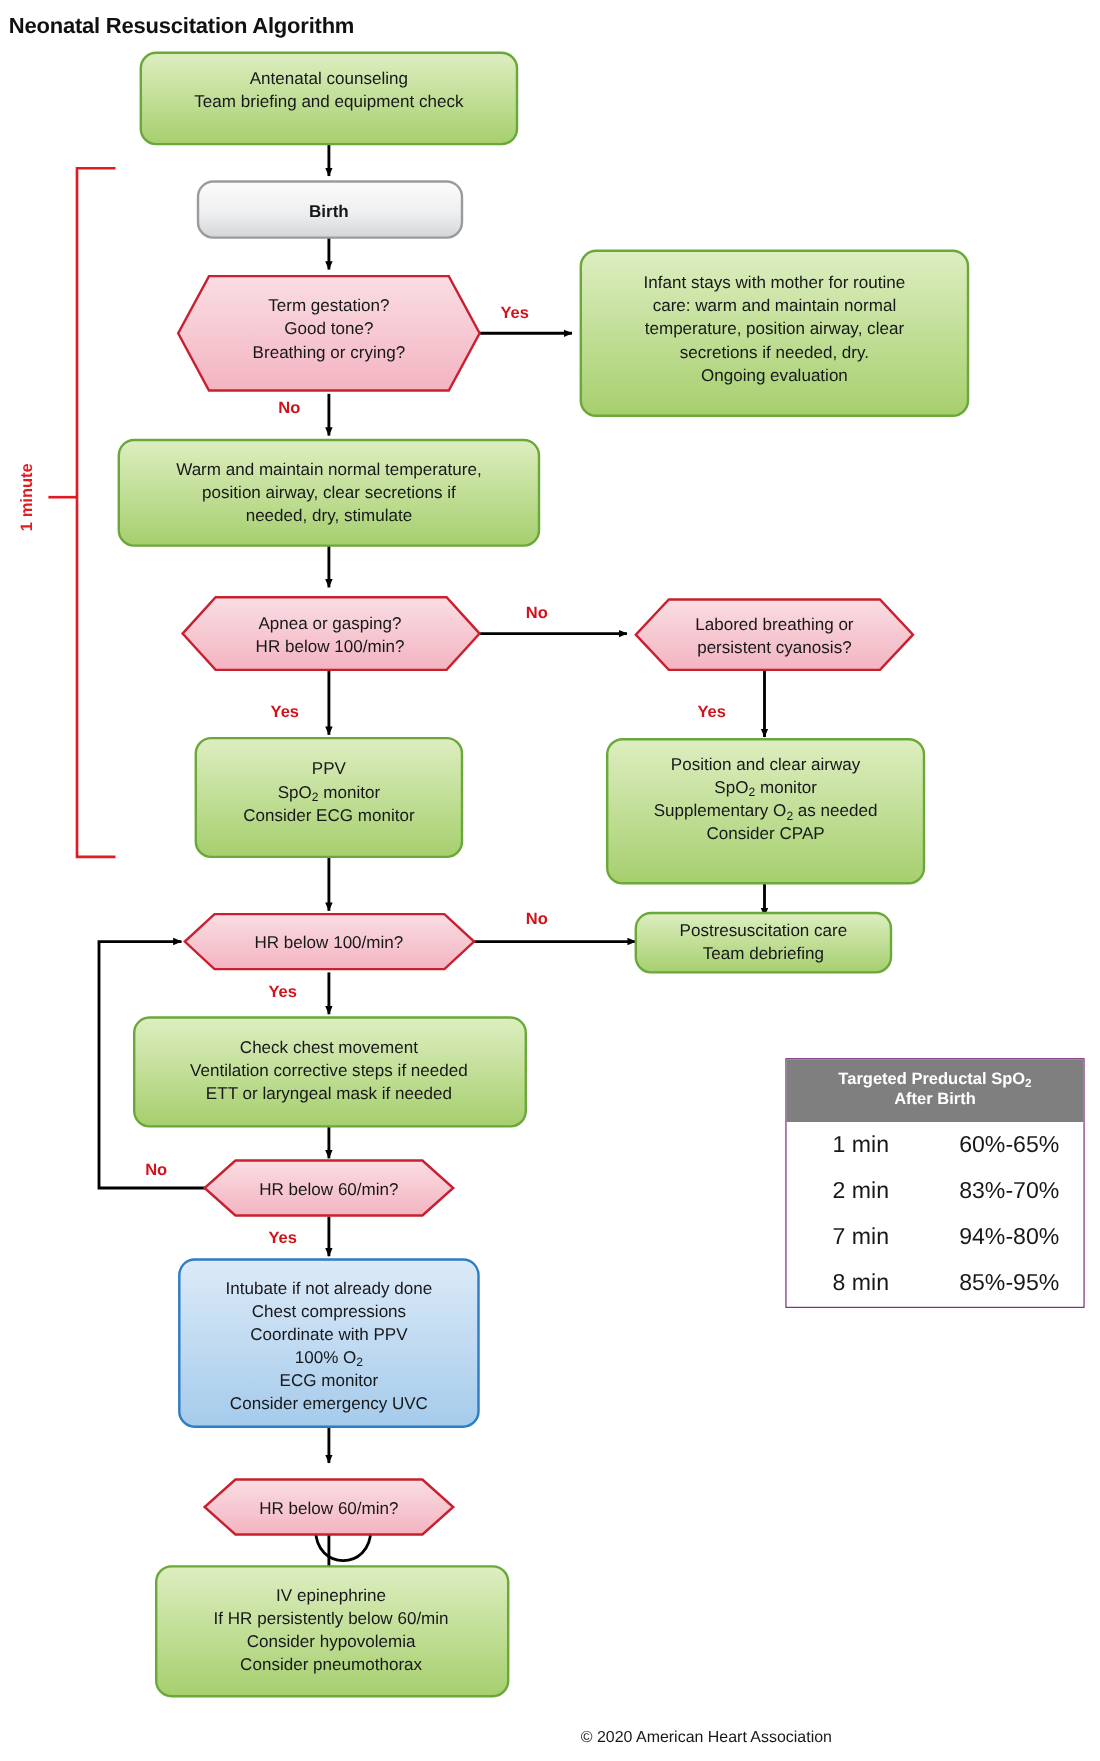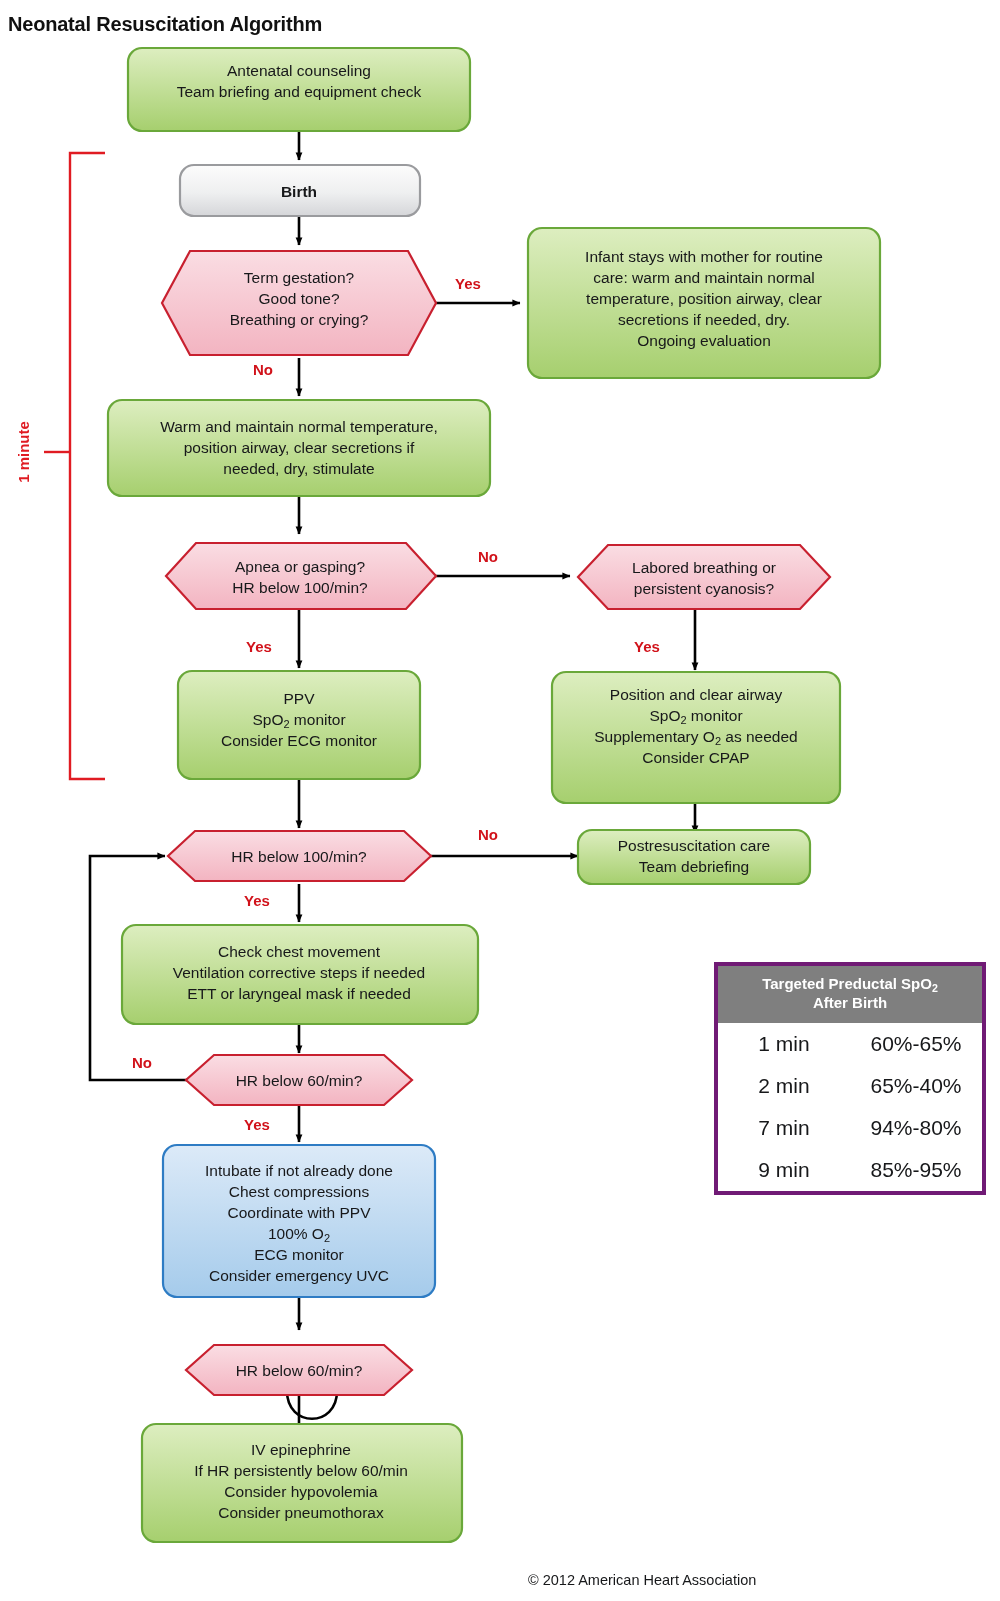--- a/index.html
+++ b/index.html
@@ -4,21 +4,21 @@
 <style>
   html,body{margin:0;padding:0;background:#ffffff;}
   body{width:1000px;height:1601px;position:relative;
        font-family:"Liberation Sans","DejaVu Sans",sans-serif;}
   #page-title{position:absolute;left:8px;top:13px;font-size:20px;font-weight:bold;color:#111;letter-spacing:-0.2px;}
   #flow{position:absolute;left:0;top:0;width:1000px;height:1601px;}
   .nodetext{font-family:"Liberation Sans","DejaVu Sans",sans-serif;font-size:15.5px;fill:#17181a;}
   .nodetext.bold{font-weight:bold;}
   .lbl{font-family:"Liberation Sans","DejaVu Sans",sans-serif;font-size:15px;font-weight:bold;fill:#d1121a;}
   .brktxt{font-family:"Liberation Sans","DejaVu Sans",sans-serif;font-size:15px;font-weight:bold;fill:#e01b22;}
-  #spo2-table{position:absolute;left:714px;top:962px;width:272px;border:4px solid #701a75;background:#fff;
+  #spo2-table{position:absolute;left:714px;top:962px;width:272px;border:1px solid #701a75;background:#fff;
               box-sizing:border-box;}
   #spo2-table .thead{background:#7f7f7f;color:#fff;font-weight:bold;font-size:15px;text-align:center;
                      padding:9px 6px 10px;line-height:1.25;}
   #spo2-table table{width:100%;border-collapse:collapse;}
   #spo2-table td{font-size:21px;color:#17181a;padding:9px 0;}
   #spo2-table td.t{width:50%;text-align:center;}
   #spo2-table td.v{width:50%;text-align:center;}
   #copyright{position:absolute;left:528px;top:1572px;font-size:14.5px;color:#17181a;}
   sub{font-size:71%;vertical-align:baseline;position:relative;top:3px;}
 </style>
@@ -175,27 +175,27 @@
 <div id="spo2-table">
   <div class="thead">Targeted Preductal SpO<sub>2</sub><br>After Birth</div>
   <table>
     <tbody>
         <tr>
           <td class="t">1 min</td>
           <td class="v">60%-65%</td>
         </tr>
         <tr>
           <td class="t">2 min</td>
-          <td class="v">65%-40%</td>
+          <td class="v">83%-70%</td>
         </tr>
         <tr>
           <td class="t">7 min</td>
           <td class="v">94%-80%</td>
         </tr>
         <tr>
-          <td class="t">9 min</td>
+          <td class="t">8 min</td>
           <td class="v">85%-95%</td>
         </tr>
       </tbody>
   </table>
 </div>
 
-<div id="copyright">© 2012 American Heart Association</div>
+<div id="copyright">© 2020 American Heart Association</div>
 
 </body></html>

